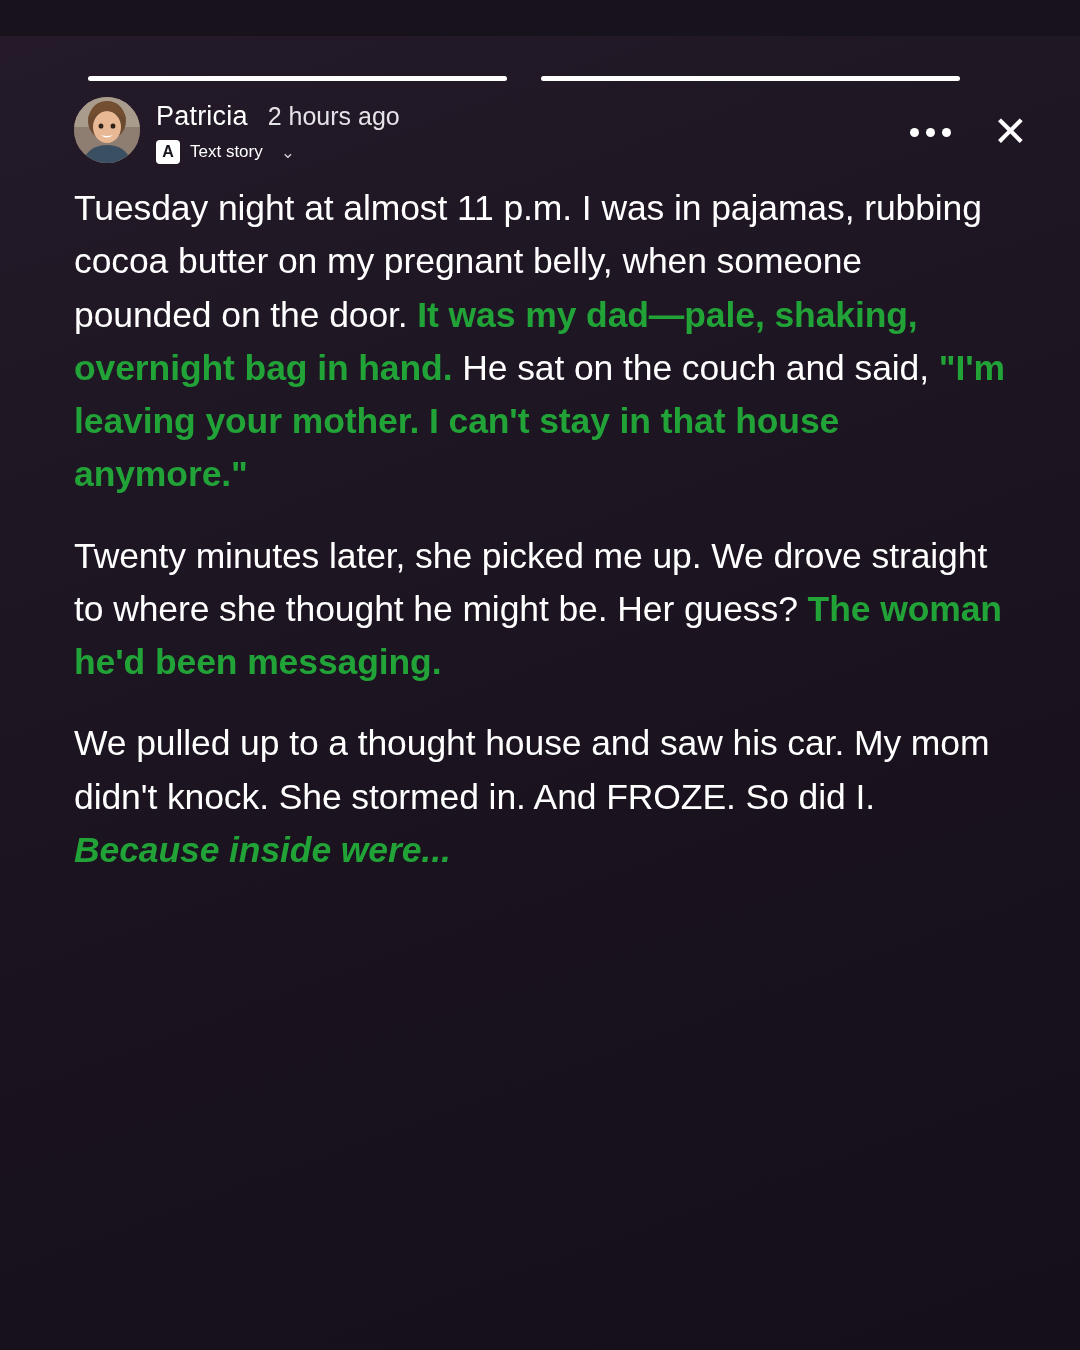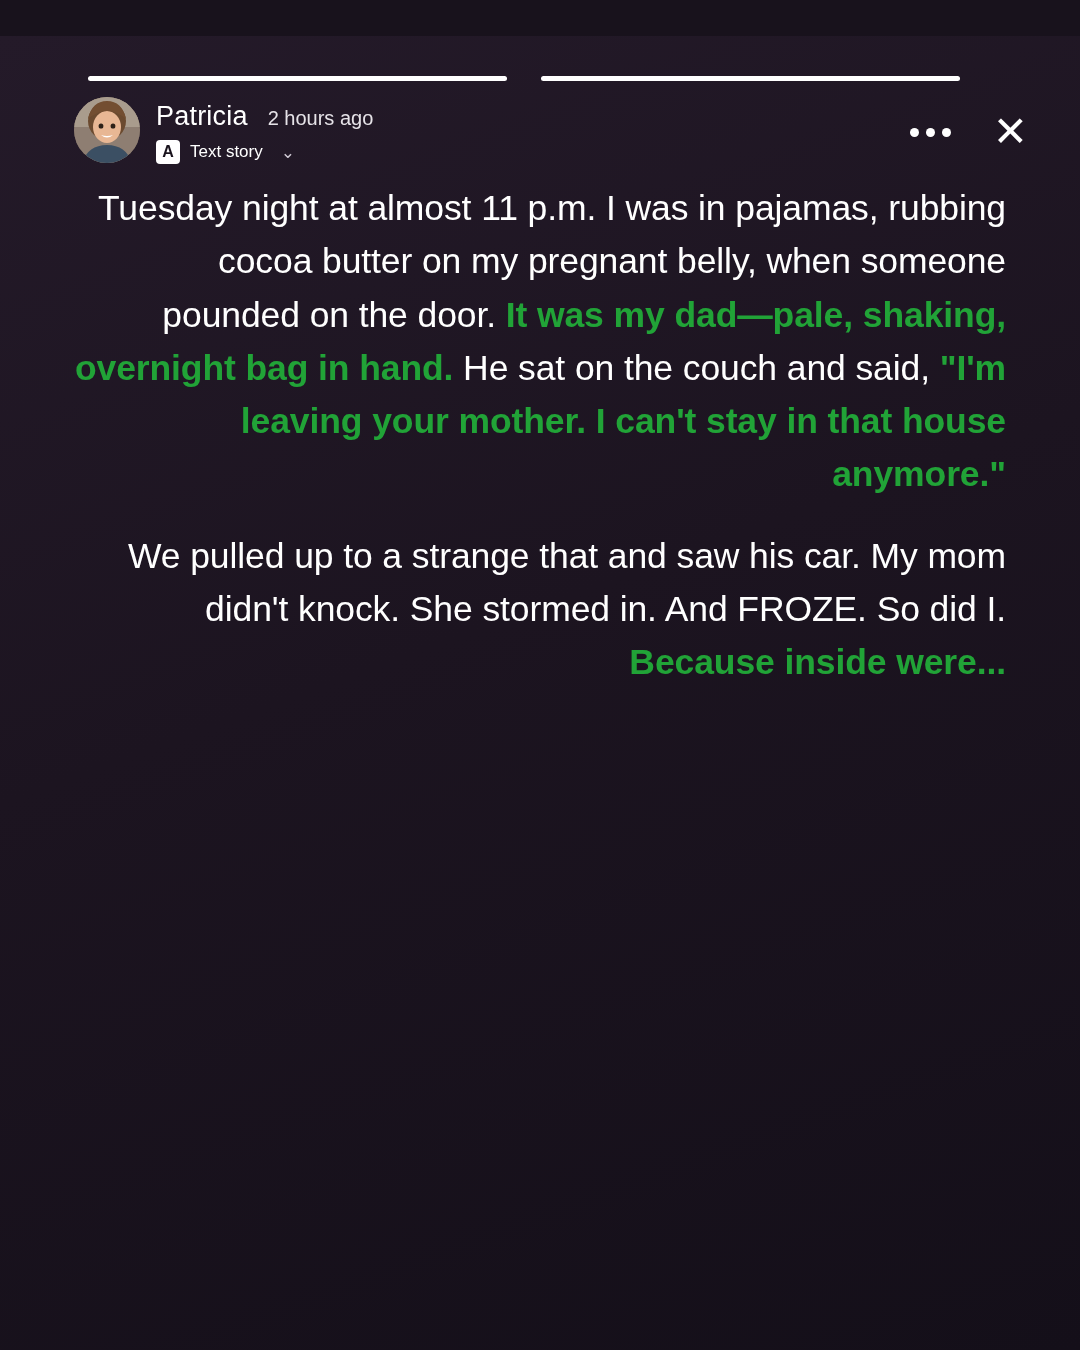--- a/index.html
+++ b/index.html
@@ -65,21 +65,21 @@
     align-items: baseline;
     gap: 20px;
   }
   .author {
     font-size: 27px;
     font-weight: 400;
     color: #ffffff;
     letter-spacing: .2px;
   }
   .timestamp {
-    font-size: 20px;
+    font-size: 25px;
     color: #e6e3e8;
     text-align: center;
   }
   .meta-bottom {
     display: flex;
     align-items: center;
     gap: 10px;
     margin-top: 8px;
   }
   .badge-a {
@@ -130,21 +130,21 @@
 
   
   .story-body {
     padding: 18px 74px 0 74px;
     font-size: 35.5px;
     line-height: 1.5;
     letter-spacing: -0.1px;
     overflow: hidden;
     flex: 1 1 auto;
   }
-  .para { margin: 0 0 28px 0; text-align: right; }
+  .para { margin: 0 0 28px 0; }
   .para:last-child { margin-bottom: 0; }
   .hl {
     color: #21a337;
     font-weight: 700;
   }
 </style>
 </head>
 <body style="background: rgb(24, 18, 28);">
 
 <div class="story-viewer">
@@ -184,16 +184,17 @@
           <i></i>
           <i></i>
           <i></i>
         </span>
       <span class="close-x">✕</span>
     </div>
   </div>
 
   <div class="story-body">
       <div class="para"><span>Tuesday night at almost 11 p.m. I was in pajamas, rubbing cocoa butter on my pregnant belly, when someone pounded on the door. </span><span class="hl" style="color: rgb(33, 163, 55);">It was my dad—pale, shaking, overnight bag in hand.</span><span> He sat on the couch and said, </span><span class="hl" style="color: rgb(33, 163, 55);">"I'm leaving your mother. I can't stay in that house anymore."</span></div>
-      <div class="para"><span>We pulled up to a strange that and saw his car. My mom didn't knock. She stormed in. And FROZE. So did I. </span><span class="hl" style="color: rgb(33, 163, 55);">Because inside were...</span></div>
+      <div class="para"><span>Twenty minutes later, she picked me up. We drove straight to where she thought he might be. Her guess? </span><span class="hl" style="color: rgb(33, 163, 55);">The woman he'd been messaging.</span></div>
+      <div class="para"><span>We pulled up to a thought house and saw his car. My mom didn't knock. She stormed in. And FROZE. So did I. </span><span class="hl" style="color: rgb(33, 163, 55); font-style: italic;">Because inside were...</span></div>
     </div>
 
 </div>
 
 </body></html>

